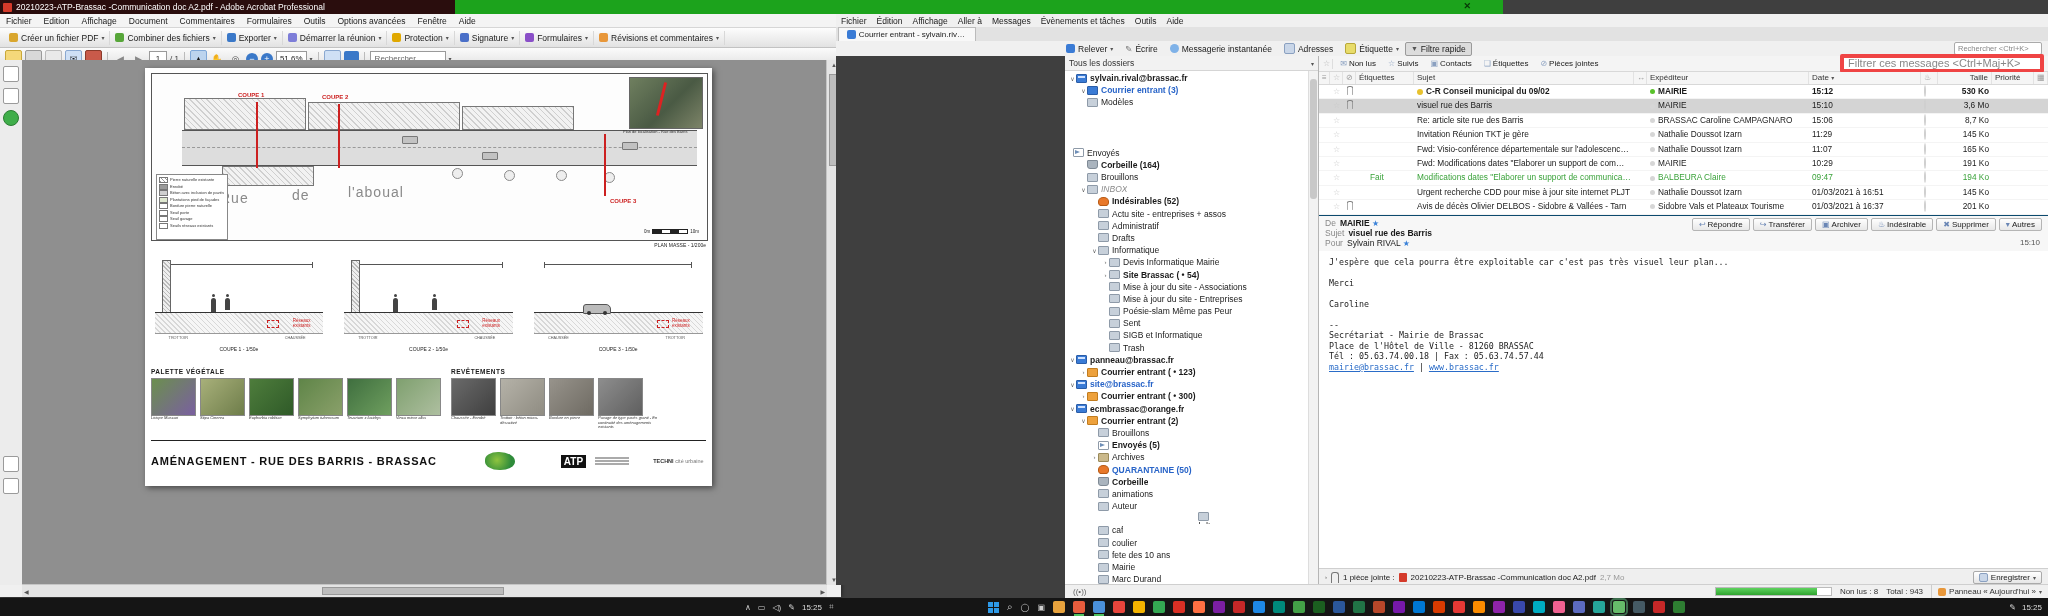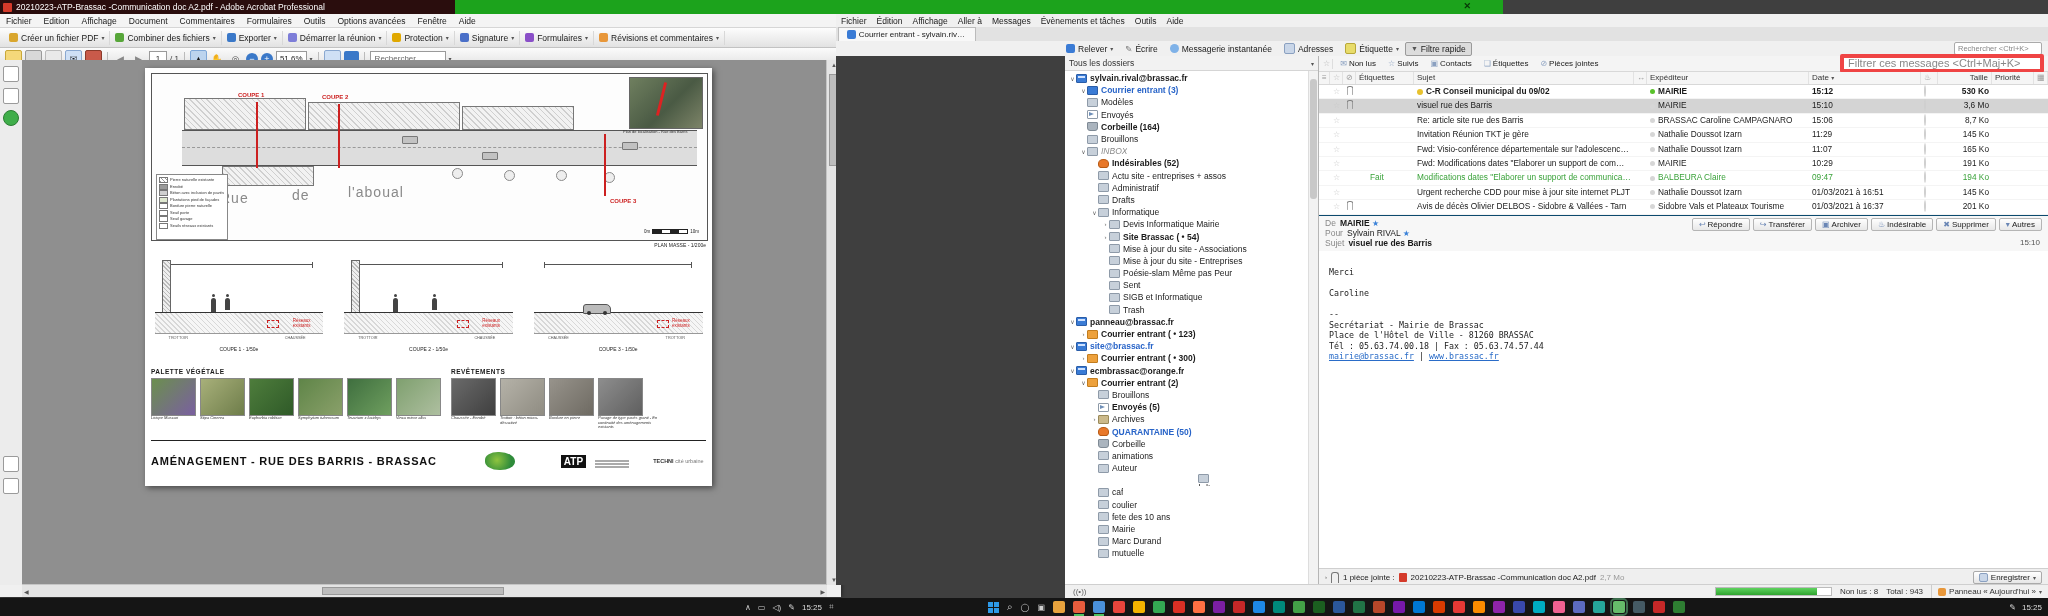--- a/index.html
+++ b/index.html
@@ -78,21 +78,21 @@
   .secl{position:absolute;font-size:3.8px;color:#555;top:82px;}
   
   #palette-title{position:absolute;left:6px;top:300px;font-size:6.5px;font-weight:bold;letter-spacing:0.5px;}
   #revet-title{position:absolute;left:306px;top:300px;font-size:6.5px;font-weight:bold;letter-spacing:0.5px;}
   .photo{position:absolute;top:310px;width:43px;height:36px;border:0.5px solid #888;}
   .photocap{position:absolute;top:348px;width:46px;font-size:4px;font-style:italic;color:#333;line-height:4.5px;}
   
   #tblock{position:absolute;left:6px;right:6px;top:372px;height:40px;border-top:1.5px solid #222;display:flex;align-items:center;}
   #main-title{font-size:11px;font-weight:bold;letter-spacing:0.8px;color:#111;}
   #logo-green{width:30px;height:18px;background:radial-gradient(circle at 40% 45%,#8fc43f,#2e8b3a 70%);border-radius:45% 55% 50% 50%;margin-left:48px;}
-  #logo-atp{margin-left:46px;display:flex;align-items:flex-end;gap:9px;}
+  #logo-atp{margin-left:46px;display:flex;align-items:center;gap:9px;}
   #logo-atp .atp{font-size:10px;font-weight:bold;background:#111;color:#fff;padding:1px 3px;}
   .tinylines{display:flex;flex-direction:column;gap:1.5px;}
   .tinylines i{width:34px;height:1.5px;background:#aaa;}
   #logo-techni{margin-left:24px;font-size:5.5px;color:#333;font-weight:bold;}
   #logo-techni span{font-weight:normal;color:#777;}
   
   #tb{left:836px;top:14px;width:1212px;height:584px;z-index:20;}
   #tb-menus{height:13px;background:#f0f0f0;display:flex;align-items:center;font-size:8.5px;}
   #tb-menus span{padding:0 5px;cursor:pointer;}
   #tb-tabs{height:14px;background:#e2e2e2;display:flex;align-items:flex-end;}
@@ -521,21 +521,21 @@
             <div class="frow" style="padding-left: 15px;">
               <span class="chev">∨</span>
               <span class="fic inbox"></span>
               <span class="ell" style="font-weight: bold; color: rgb(40, 100, 200);">Courrier entrant (3)</span>
             </div>
             <div class="frow" style="padding-left: 15px;">
               <span class="chev"></span>
               <span class="fic folder"></span>
               <span class="ell">Modèles</span>
             </div>
-            <div class="frow" style="padding-left: 15px;">
+            <div class="frow" style="padding-left: 1px; margin-top: 38px;">
               <span class="chev"></span>
               <span class="fic sent"></span>
               <span class="ell">Envoyés</span>
             </div>
             <div class="frow" style="padding-left: 15px;">
               <span class="chev"></span>
               <span class="fic trash"></span>
               <span class="ell" style="font-weight: bold;">Corbeille (164)</span>
             </div>
             <div class="frow" style="padding-left: 15px;">
@@ -656,21 +656,21 @@
             <div class="frow" style="padding-left: 26px;">
               <span class="chev">›</span>
               <span class="fic arch"></span>
               <span class="ell">Archives</span>
             </div>
             <div class="frow" style="padding-left: 26px;">
               <span class="chev"></span>
               <span class="fic junk"></span>
               <span class="ell" style="font-weight: bold; color: rgb(40, 100, 200);">QUARANTAINE (50)</span>
             </div>
-            <div class="frow" style="padding-left: 26px;">
+            <div class="frow" style="padding-left: 26px; font-weight: bold;">
               <span class="chev"></span>
               <span class="fic trash"></span>
               <span class="ell">Corbeille</span>
             </div>
             <div class="frow" style="padding-left: 26px;">
               <span class="chev"></span>
               <span class="fic folder"></span>
               <span class="ell">animations</span>
             </div>
             <div class="frow" style="padding-left: 26px;">
@@ -907,22 +907,22 @@
               <div>01/03/2021 à 16:37</div>
               <div><span class="junkic"></span></div>
               <div class="szcell">201 Ko</div>
               <div></div>
               <div></div>
             </div>
           </div>
 
         <div id="reader-head">
           <div><span class="lab">De</span><span class="b">MAIRIE</span> <span class="bluestar">★</span></div>
+          <div><span class="lab">Sujet</span><span class="b">visuel rue des Barris</span></div>
           <div><span class="lab">Pour</span><span>Sylvain RIVAL</span> <span class="bluestar">★</span></div>
-          <div><span class="lab">Sujet</span><span class="b">visuel rue des Barris</span></div>
           <div id="rbtns">
               <span class="rbtn">
                 <span style="color: rgb(106, 134, 181);">↩</span>
                 <span>Répondre</span>
               </span>
               <span class="rbtn">
                 <span style="color: rgb(106, 134, 181);">↪</span>
                 <span>Transférer</span>
               </span>
               <span class="rbtn">
@@ -938,20 +938,21 @@
                 <span>Supprimer</span>
               </span>
               <span class="rbtn">
                 <span style="color: rgb(106, 134, 181);">▾</span>
                 <span>Autres</span>
               </span>
             </div>
           <div id="rtime">15:10</div>
         </div>
         <div id="rbody">
+            <div>J'espère que cela pourra être exploitable car c'est pas très visuel leur plan...</div>
             <div>&nbsp;</div>
             <div>Merci</div>
             <div>&nbsp;</div>
             <div>Caroline</div>
             <div>&nbsp;</div>
             <div>-- </div>
             <div>Secrétariat - Mairie de Brassac</div>
             <div>Place de l'Hôtel de Ville - 81260 BRASSAC</div>
             <div>Tél : 05.63.74.00.18 | Fax : 05.63.74.57.44</div>
             <div><span class="lnk">mairie@brassac.fr</span><span> | </span><span class="lnk">www.brassac.fr</span></div>

